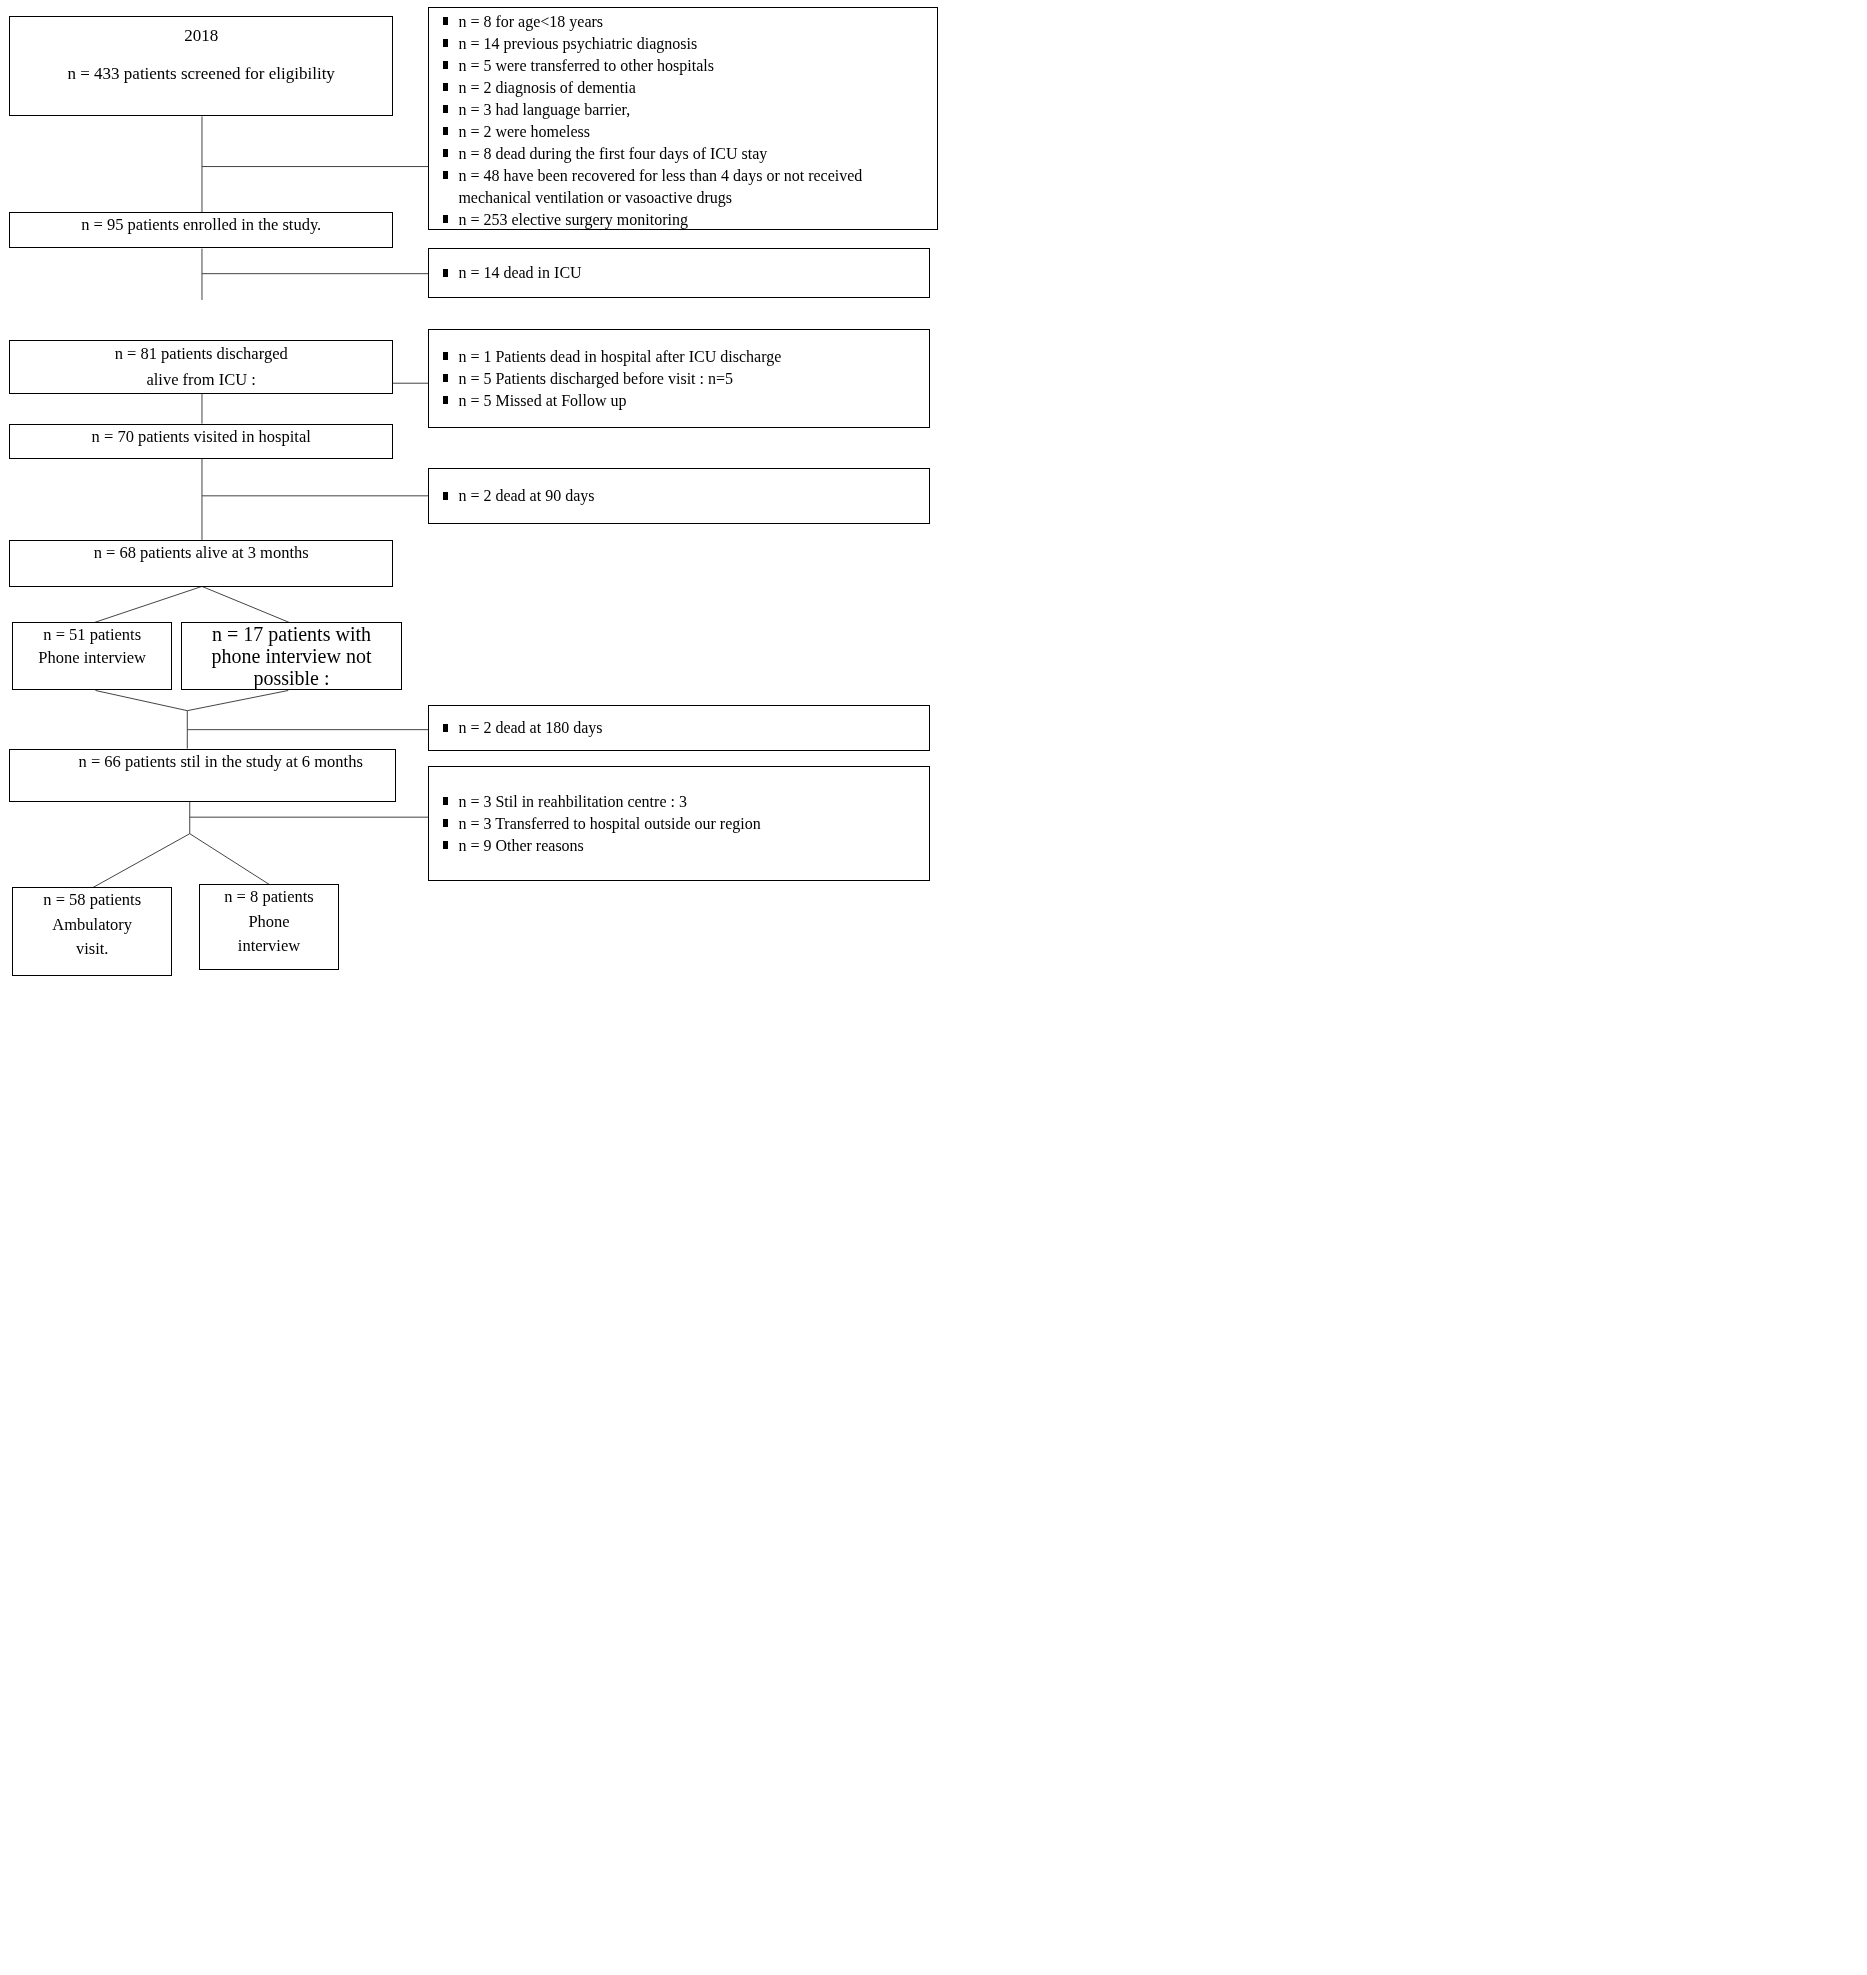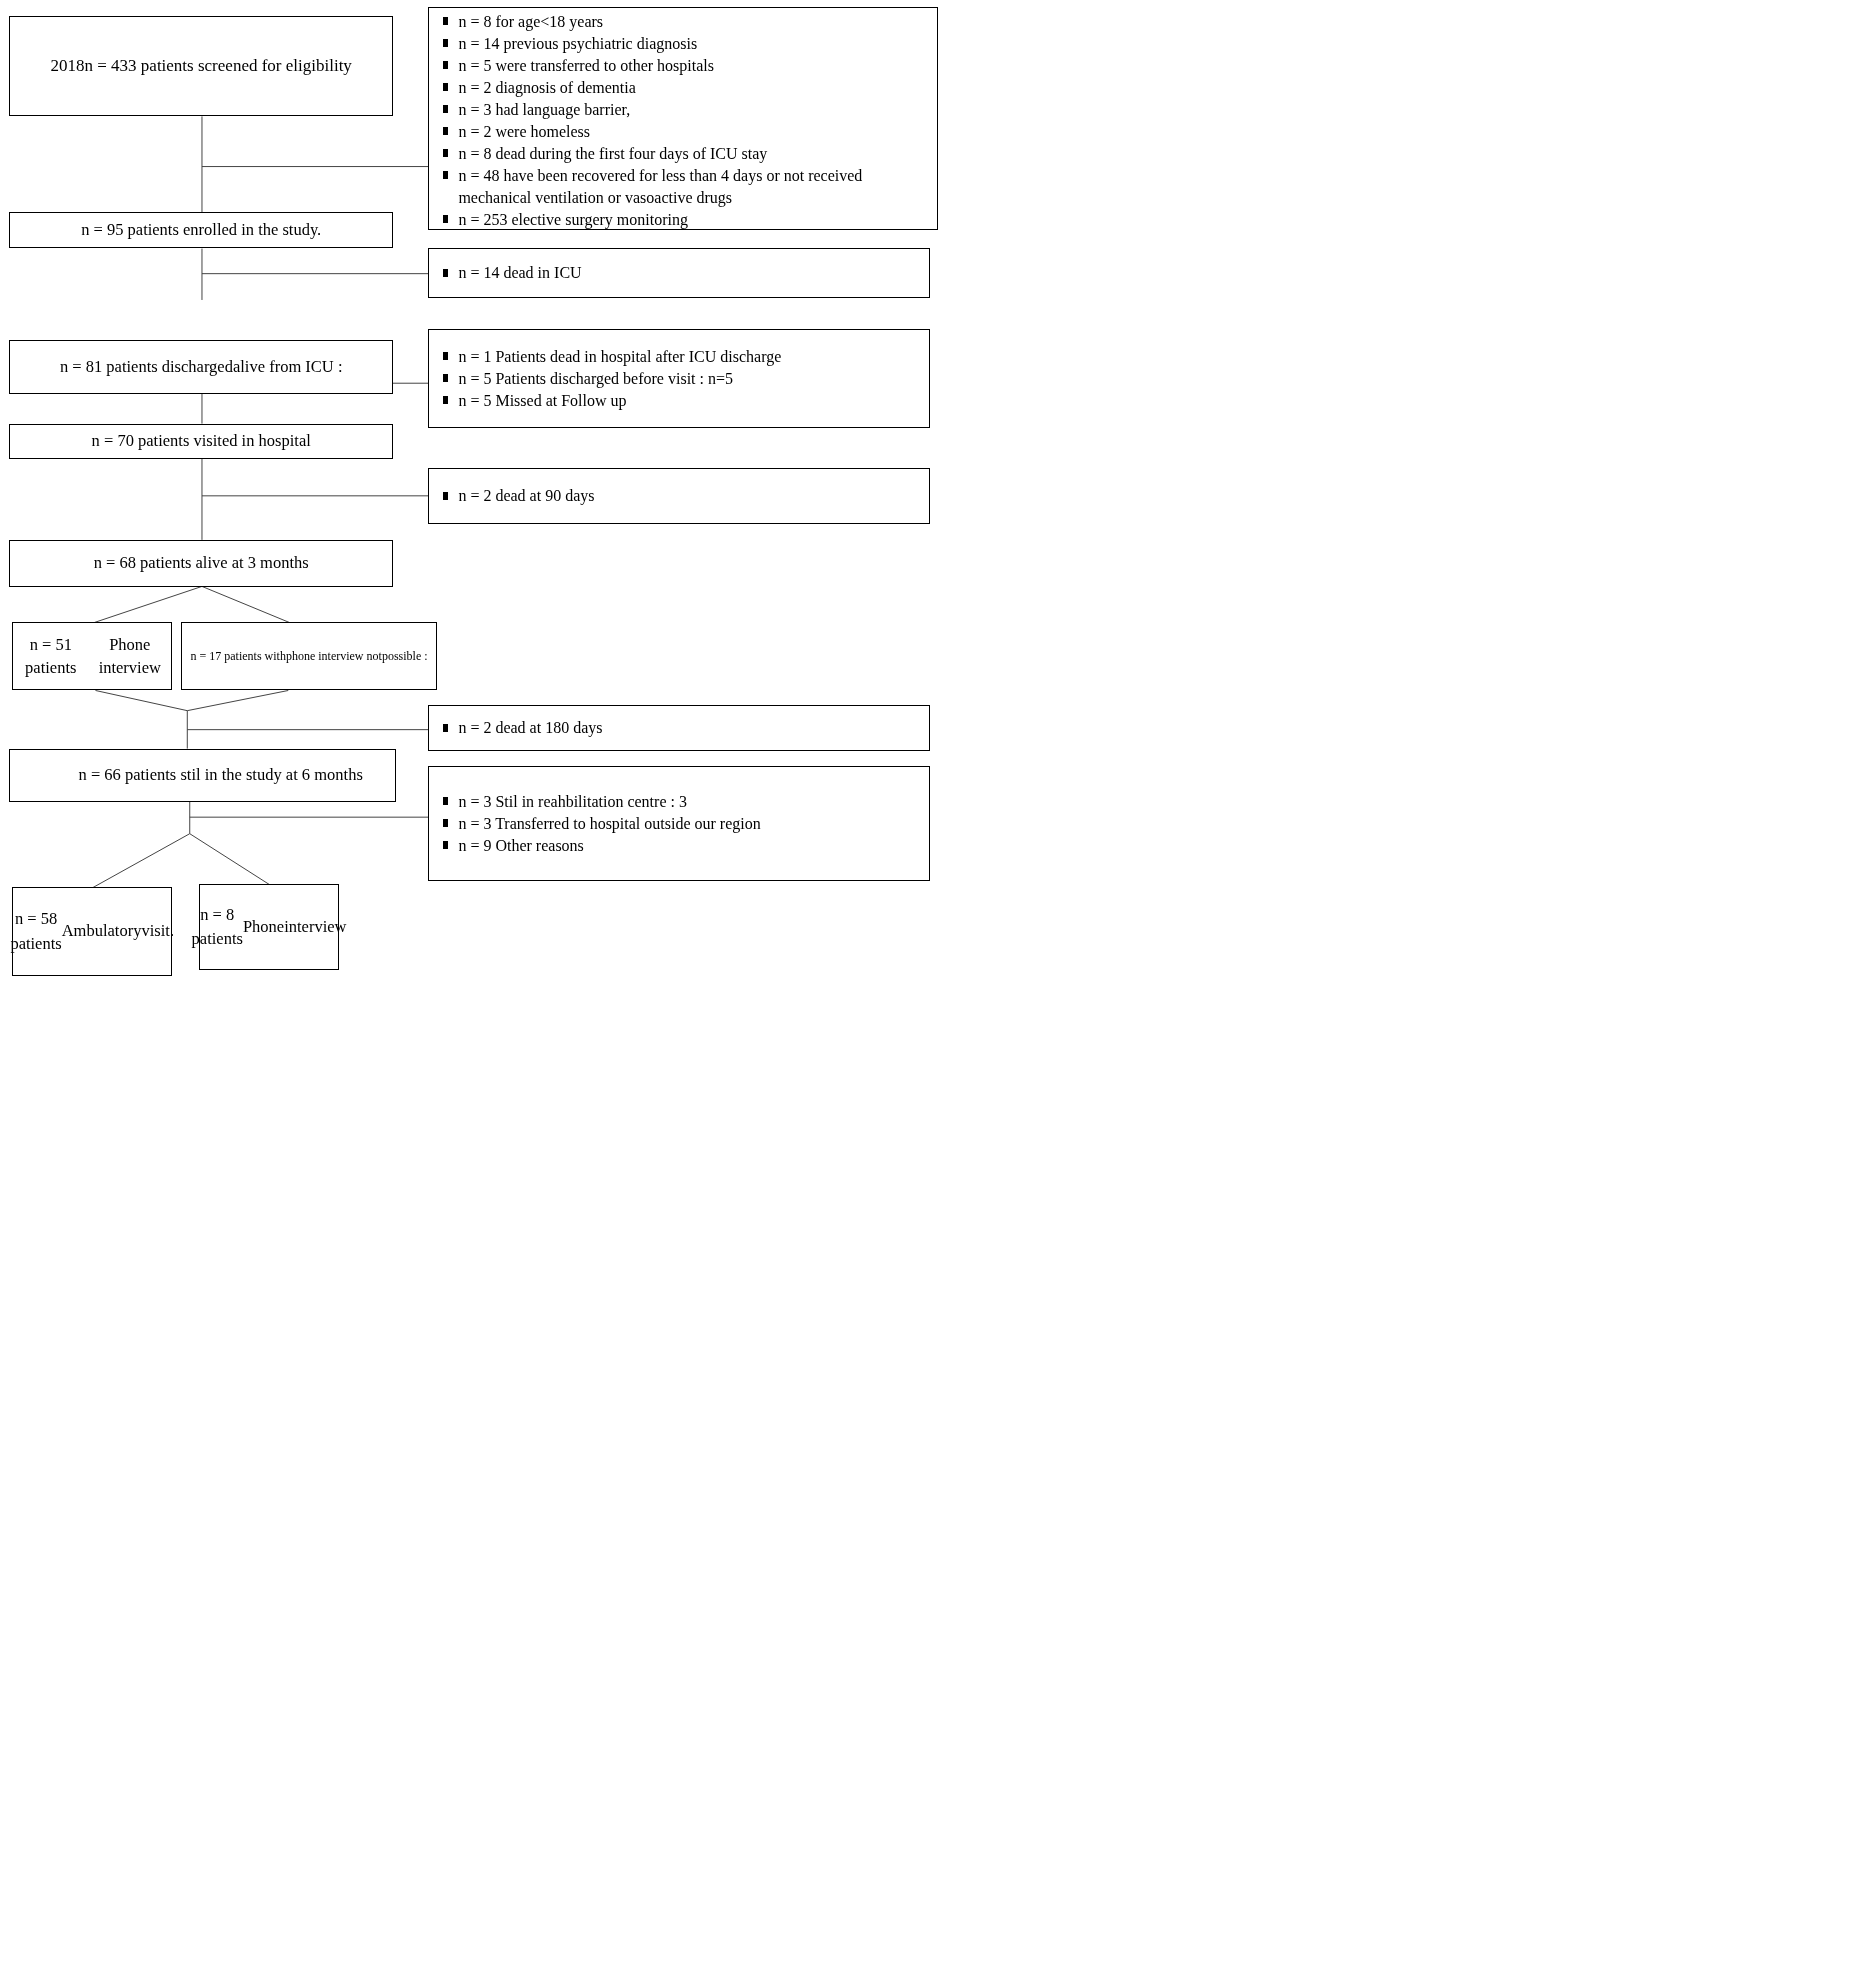--- a/index.html
+++ b/index.html
@@ -28,23 +28,22 @@
   .box {
     position: absolute;
     background: #ffffff;
     border: 1.2px solid #000000;
     box-sizing: border-box;
     font-size: 16.5px;
     line-height: 24.5px;
   }
   .center-box {
     display: flex;
-    flex-direction: row;
+    flex-direction: column;
     align-items: center;
-    justify-content: center;
     text-align: center;
   }
   .bullet-box {
     display: flex;
     flex-direction: column;
     justify-content: center;
     font-size: 16px;
   }
   .bullet-box ul {
     list-style: none;
@@ -72,21 +71,21 @@
   #box-screened   { left: 9.2px;  top: 16px;   width: 384px; height: 100px; border-width: 1.8px; font-size: 17px; line-height: 38px; }
   #box-exclusions { left: 428px; top: 7.3px;   width: 510px; height: 223px; justify-content: flex-start; padding-top: 2.4px; }
   #box-enrolled   { left: 9.2px;  top: 212px;  width: 384px; height: 36px; }
   #box-dead-icu   { left: 428px; top: 248px;  width: 502px; height: 50px; }
   #box-discharged { left: 9.2px;  top: 300px;  width: 384px; height: 54px; line-height: 26px; margin-top: 40px; }
   #box-after-dc   { left: 428px; top: 329px;  width: 502px; height: 99px; }
   #box-visited    { left: 9.2px;  top: 424px;  width: 384px; height: 35px; }
   #box-dead-90    { left: 428px; top: 468px;  width: 502px; height: 56px; }
   #box-alive-3m   { left: 9.2px;  top: 540px;  width: 384px; height: 47px; }
   #box-phone-51   { left: 12.2px;  top: 622px; width: 160px; height: 68px; line-height: 23px; }
-  #box-phone-17   { left: 181px; top: 622px; width: 256px; height: 68px; line-height: 22px; font-size: 12px; }
+  #box-phone-17   { left: 181px; top: 622px; width: 221px; height: 68px; line-height: 22px; font-size: 20px; }
   #box-dead-180   { left: 428px; top: 705px; width: 502px; height: 46px; }
   #box-still-6m   { left: 9.2px;  top: 749px; width: 387px; height: 53px; padding-left: 36px; }
   #box-reasons    { left: 428px; top: 766px; width: 502px; height: 115px; }
   #box-amb-43     { left: 12.2px;  top: 887px; width: 160px; height: 89px; line-height: 24.5px; }
   #box-phone-8    { left: 199px; top: 884px; width: 140px; height: 86px; line-height: 24.5px; }
 </style>
 </head>
 <body>
 
 <div id="canvas">

